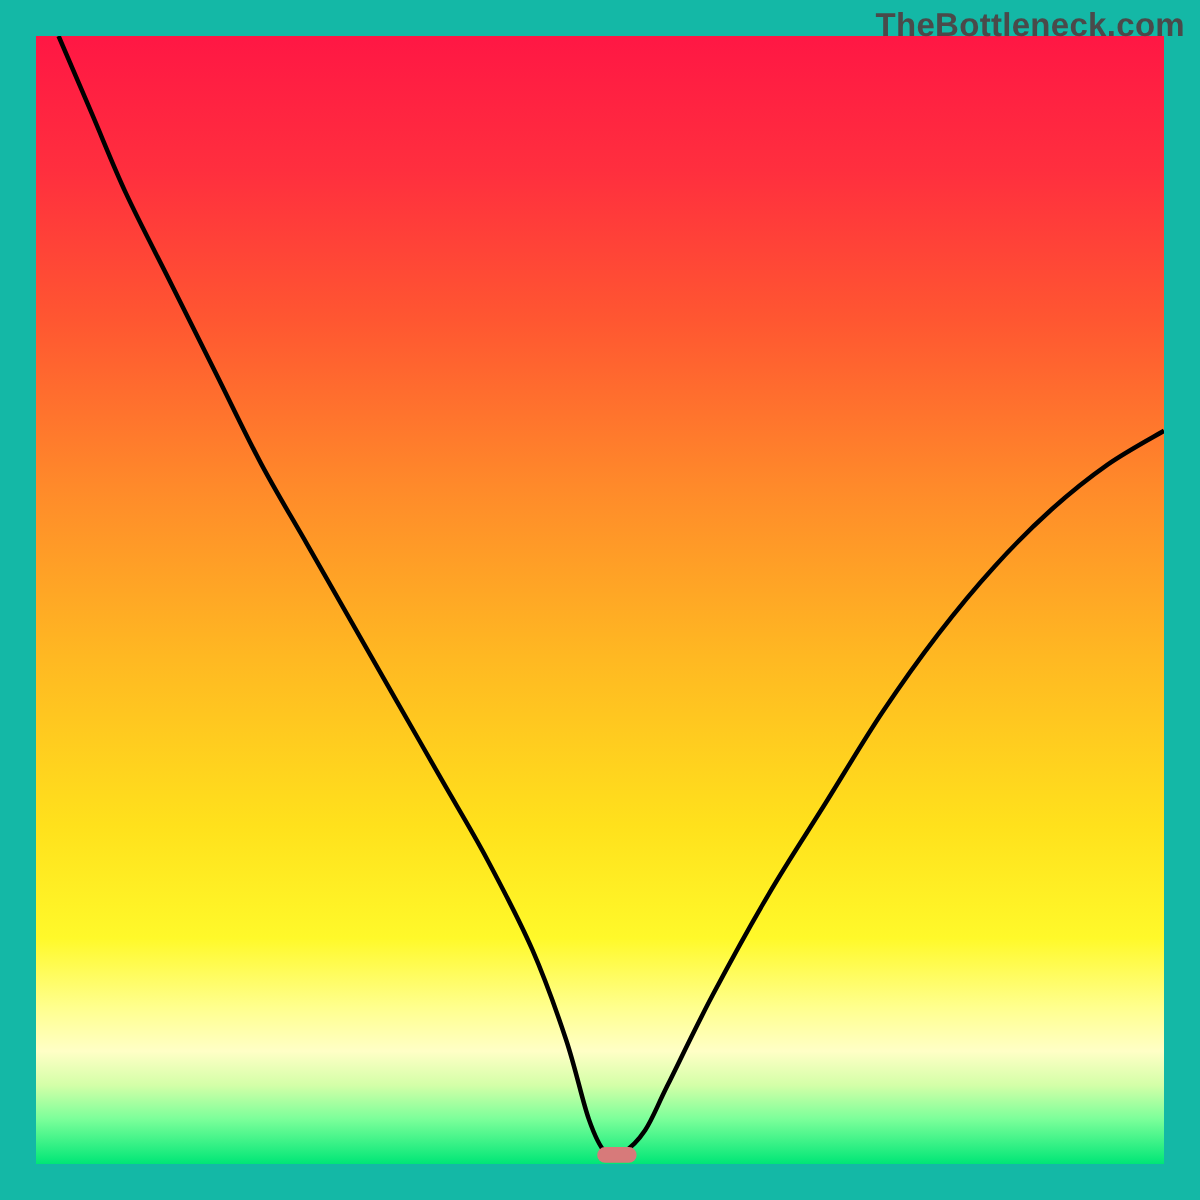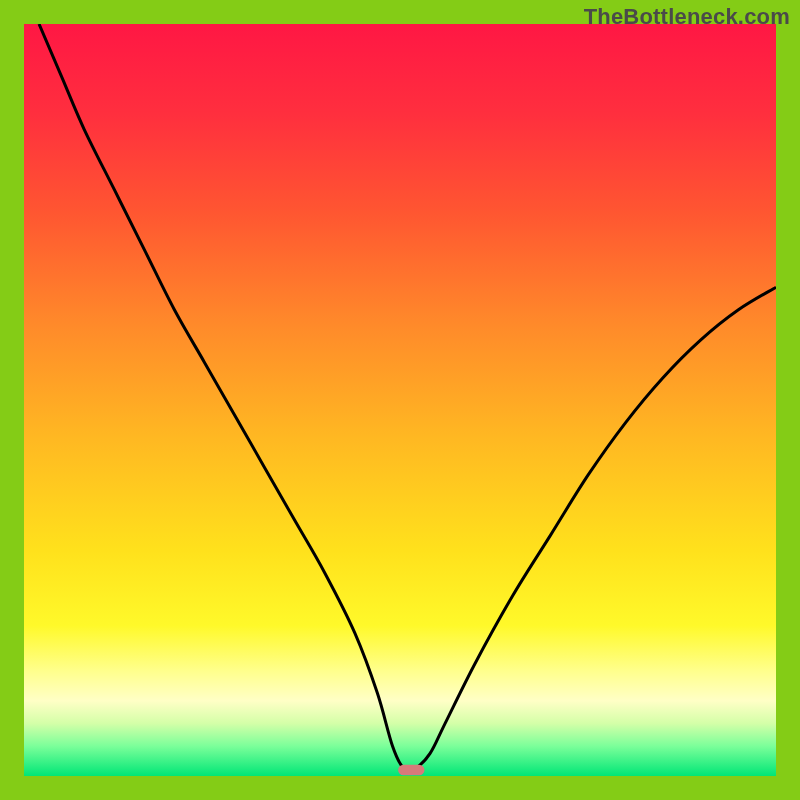--- a/index.html
+++ b/index.html
@@ -8,21 +8,21 @@
     width: 800px;
     height: 800px;
     overflow: hidden;
     background: #000;
     font-family: Arial, Helvetica, sans-serif;
   }
   .frame {
     position: relative;
     width: 800px;
     height: 800px;
-    background: #84cc16;
+    background: #14b8a6;
   }
   .watermark {
     position: absolute;
     top: 4px;
     right: 10px;
     color: #4a4a4a;
     font-size: 22px;
     font-weight: 600;
     letter-spacing: 0.2px;
     z-index: 10;

